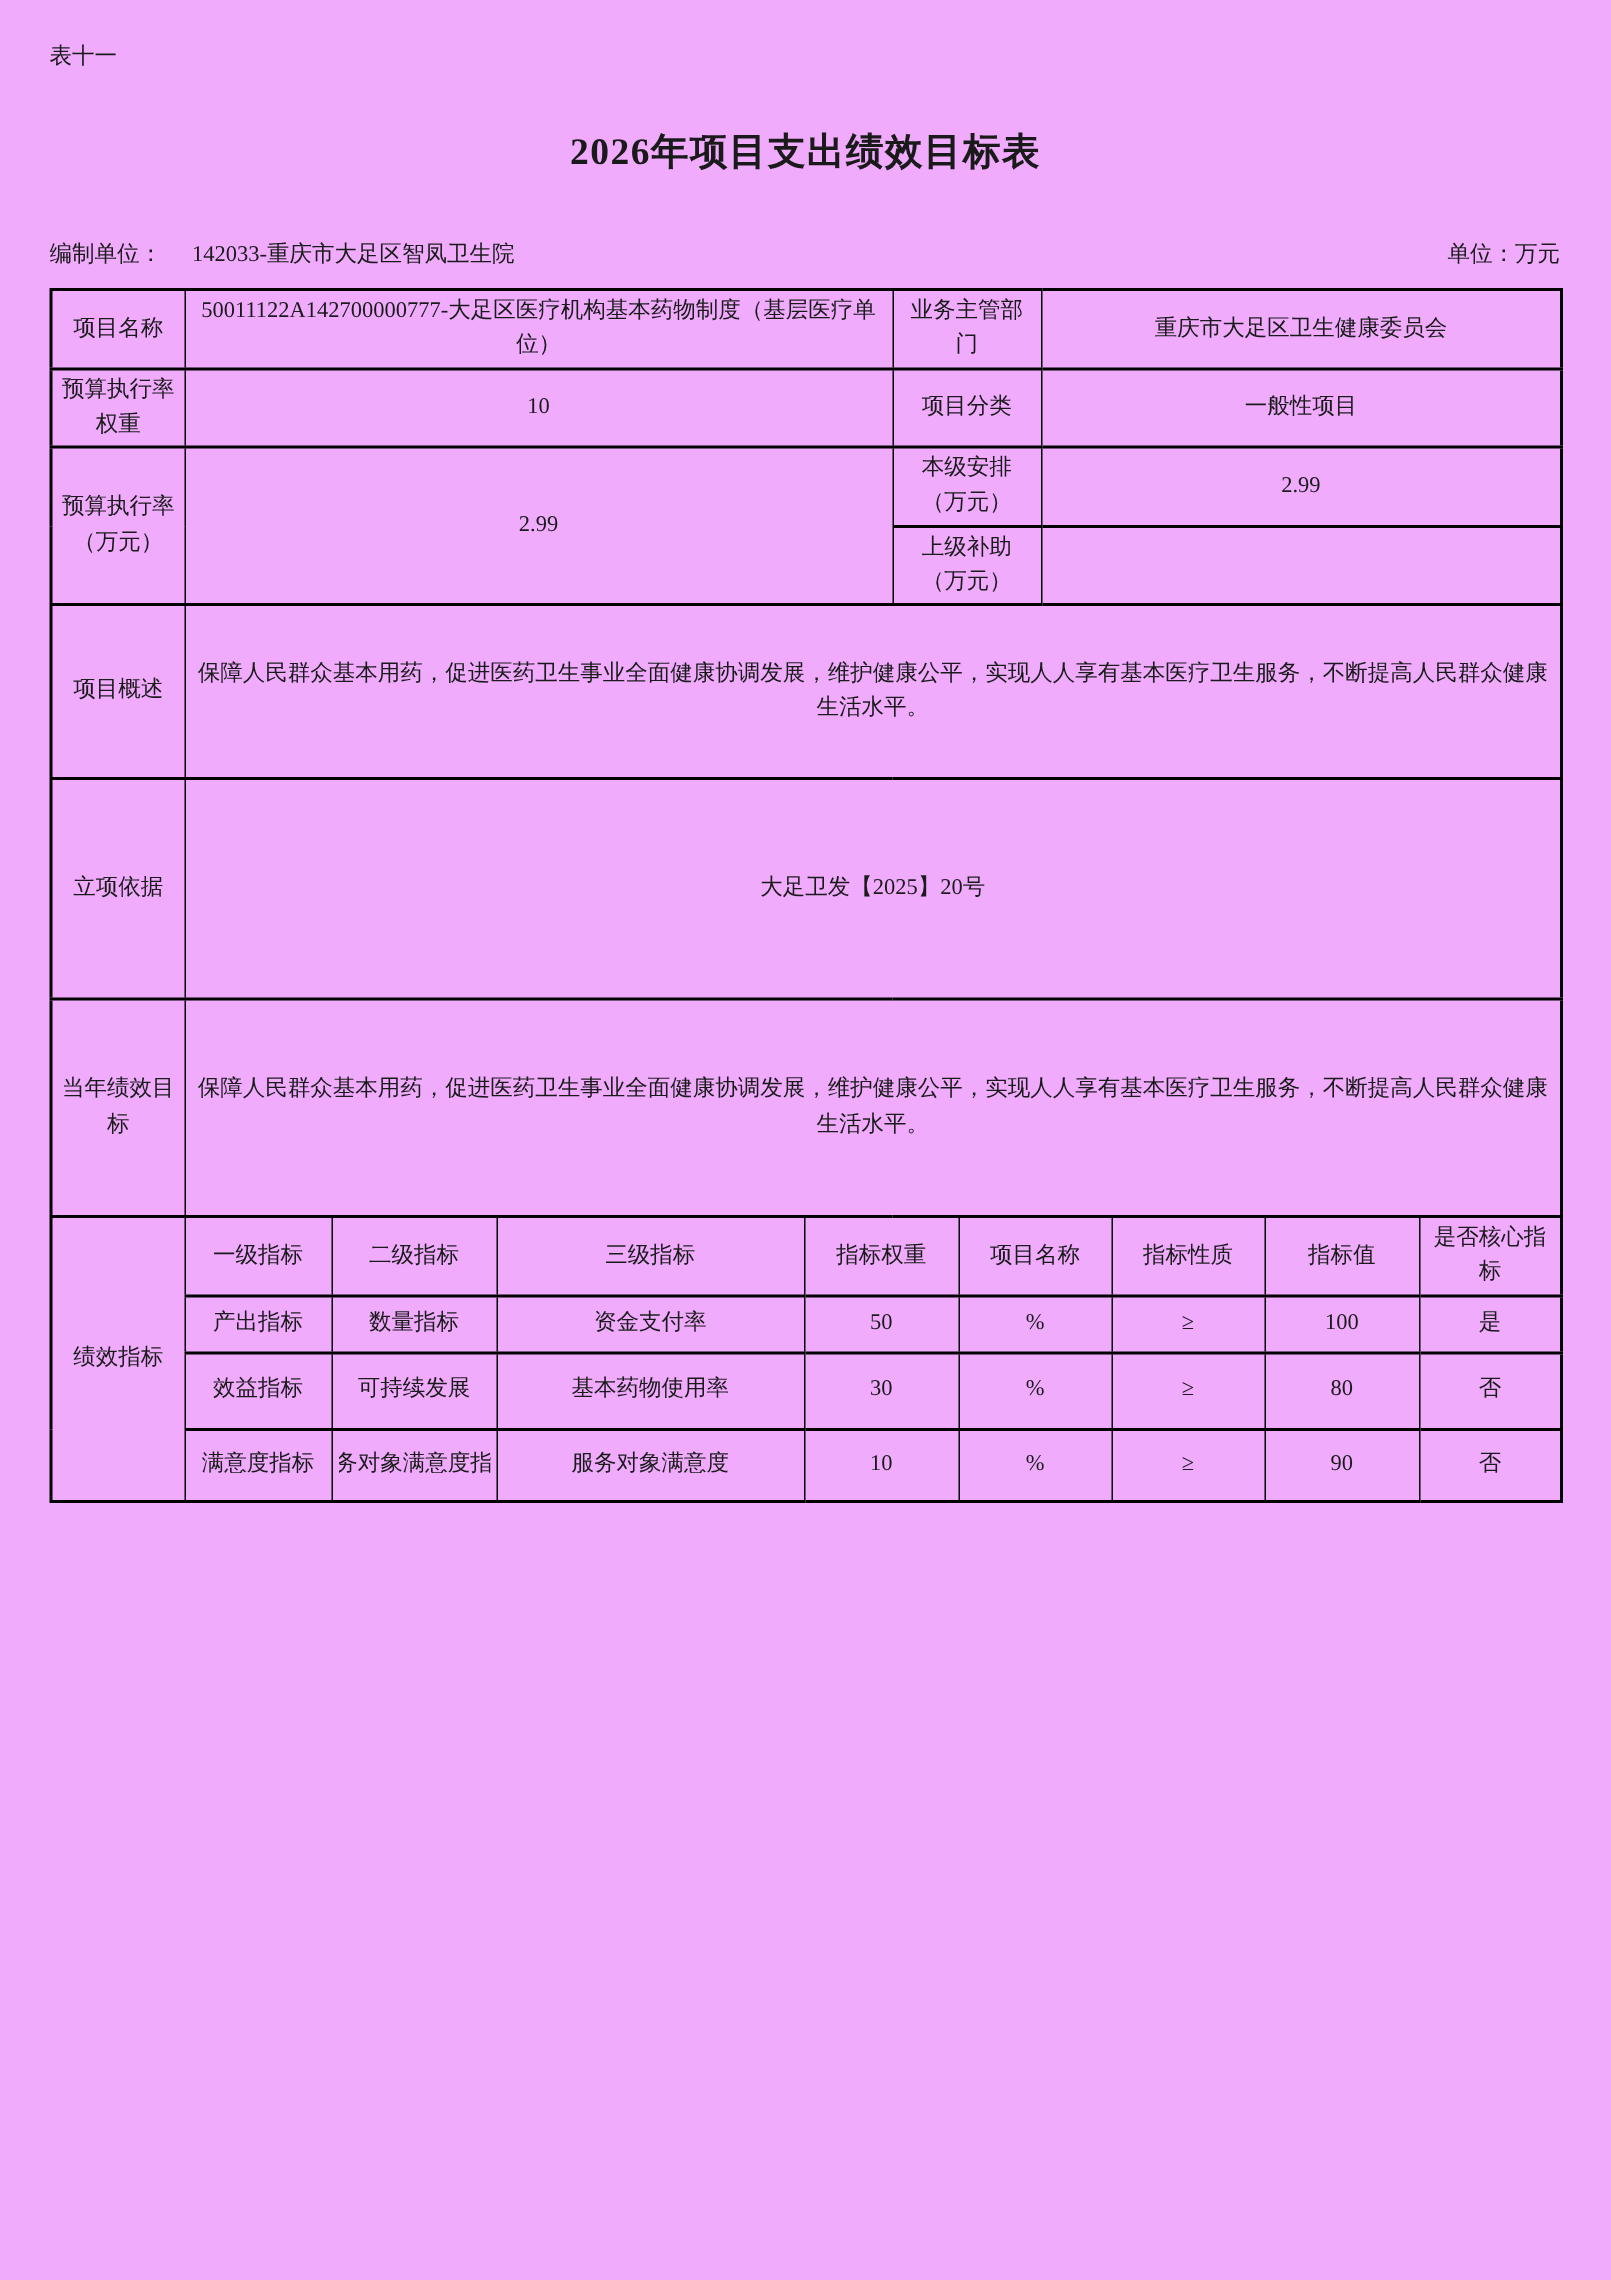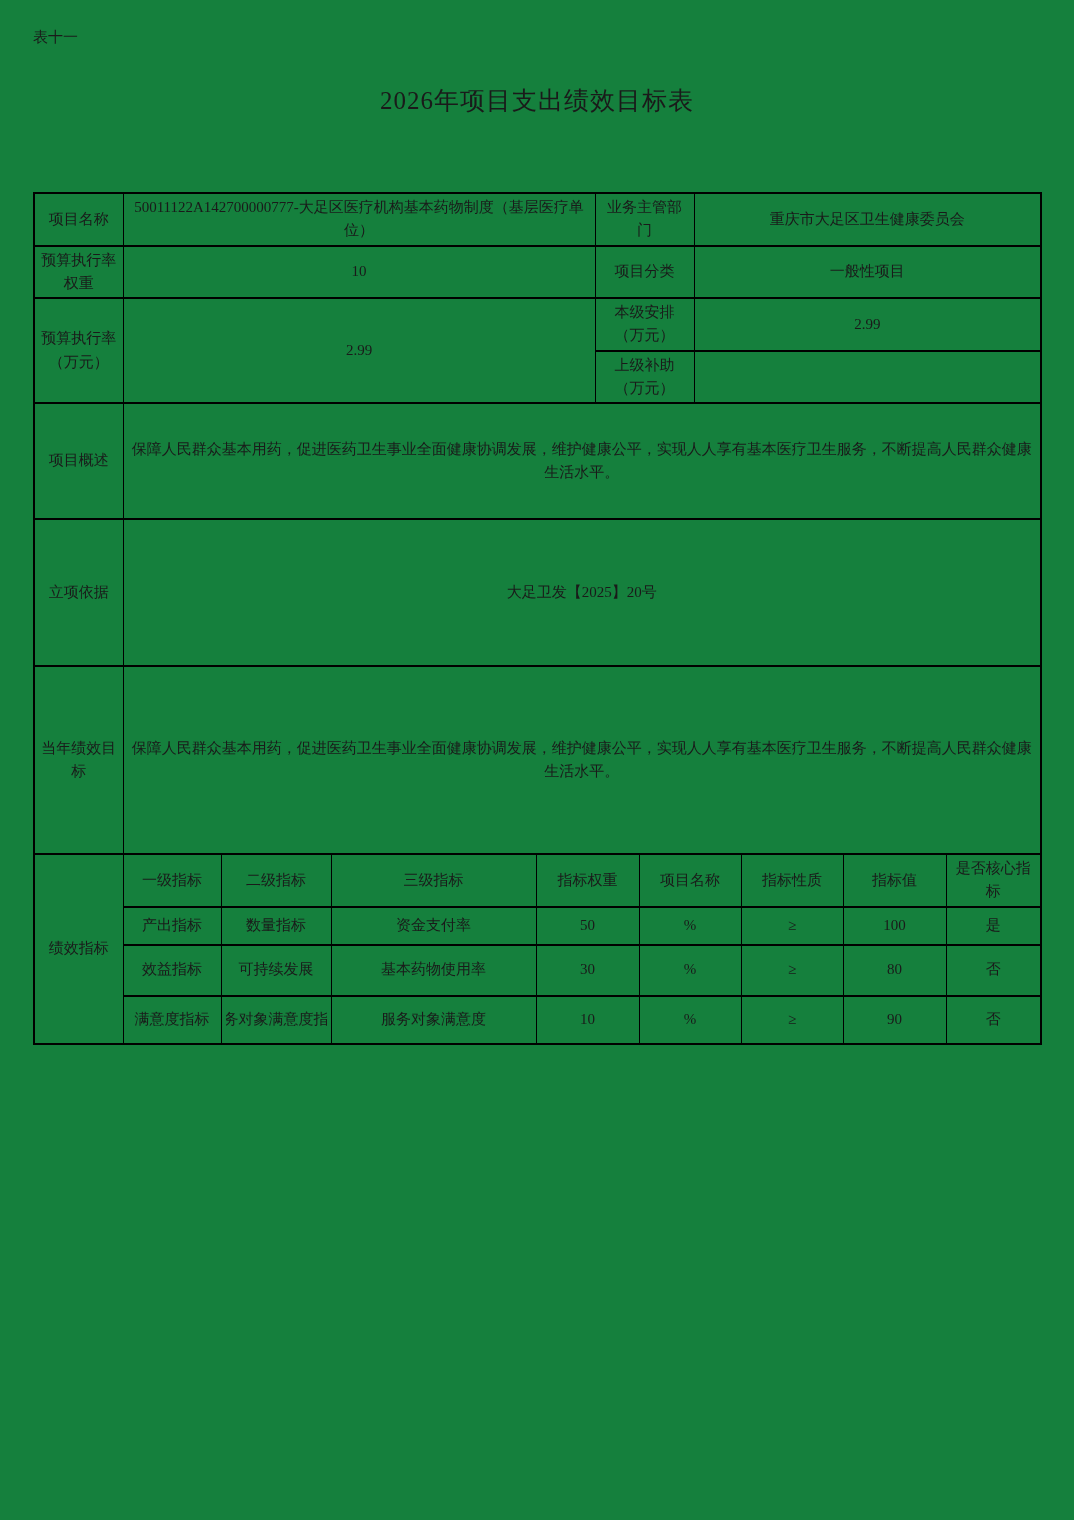--- a/index.html
+++ b/index.html
@@ -1,39 +1,39 @@
 <!DOCTYPE html>
 <html><head>
 <meta charset="utf-8">
 <style>
   * { margin: 0; padding: 0; box-sizing: border-box; }
   html, body { background: #ffffff; }
   .page {
     position: relative;
     width: 1074px;
     height: 1520px;
-    background: #15803d;
+    background: #f0abfc;
     color: #1a1a1a;
     font-family: "Liberation Serif", "DejaVu Serif", serif;
     overflow: hidden;
   }
   .sheet-label {
     position: absolute;
     left: 33px;
     top: 28px;
     font-size: 15px;
   }
   .doc-title {
     position: absolute;
     top: 84px;
     left: 0;
     width: 100%;
     text-align: center;
     font-size: 25px;
-    font-weight: 400;
+    font-weight: 700;
     letter-spacing: 1px;
   }
   .meta-row {
     position: absolute;
     top: 160px;
     left: 33px;
     right: 34px;
     display: flex;
     justify-content: space-between;
     font-size: 15px;
@@ -77,20 +77,26 @@
 </style>
 </head>
 <body>
 
 <div class="page">
 
   <div class="sheet-label">表十一</div>
 
   <div class="doc-title">2026年项目支出绩效目标表</div>
 
+  <div class="meta-row">
+    <div class="meta-left">
+      <span>编制单位：</span><span class="meta-value">142033-重庆市大足区智凤卫生院</span>
+    </div>
+    <div class="meta-right">单位：万元</div>
+  </div>
 
   <div class="tables">
 
     <table class="doc-table upper" style="border-top:2px solid #14532d;">
       <colgroup>
         <col style="width:89px">
           <col style="width:472px">
           <col style="width:99px">
           <col style="width:347px">
       </colgroup>
@@ -123,21 +129,21 @@
         <td></td>
       </tr>
       <tr style="height:116px">
         <td>项目概述</td>
         <td colspan="3" class="left">保障人民群众基本用药，促进医药卫生事业全面健康协调发展，维护健康公平，实现人人享有基本医疗卫生服务，不断提高人民群众健康生活水平。</td>
       </tr>
       <tr style="height:147px">
         <td>立项依据</td>
         <td colspan="3" class="left">大足卫发【2025】20号</td>
       </tr>
-      <tr style="height:188px">
+      <tr style="height:145px">
         <td class="prel">当年绩效目
 标</td>
         <td colspan="3" class="left">保障人民群众基本用药，促进医药卫生事业全面健康协调发展，维护健康公平，实现人人享有基本医疗卫生服务，不断提高人民群众健康生活水平。</td>
       </tr>
     </tbody>
       </table>
 
     <table class="doc-table lower">
       <colgroup>
         <col style="width:89px">

